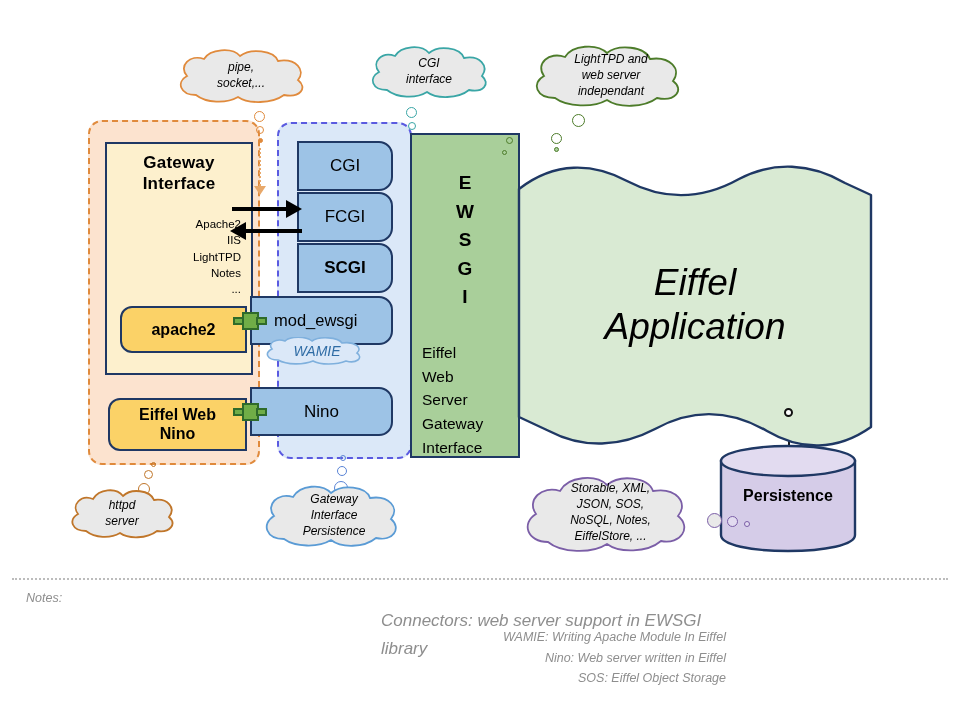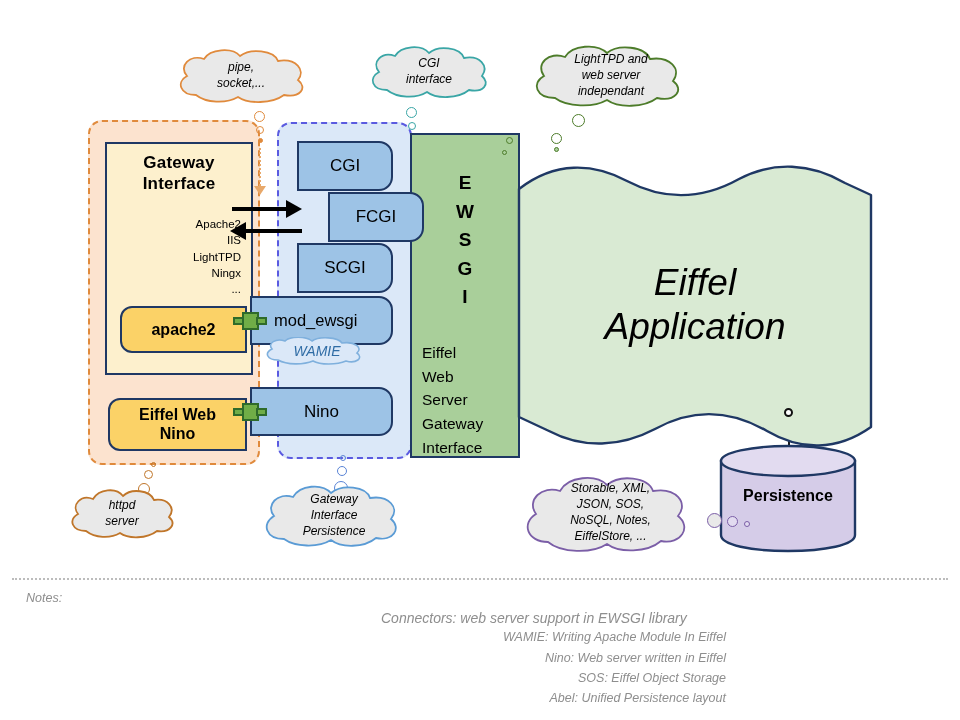--- a/index.html
+++ b/index.html
@@ -48,22 +48,22 @@
     border-radius:12px 0 0 12px;line-height:1.18;
   }
 
   
   .chip-b{
     background:#9dc3e6;border:2px solid #1f3864;z-index:5;
     display:flex;align-items:center;justify-content:center;
     font-size:17px;color:#000;border-radius:0 14px 14px 0;
   }
   .chip-cgi { left:297px;top:141px;width:96px;height:50px; }
-  .chip-fcgi{ left:297px;top:192px;width:96px;height:50px;margin-left:31px; }
-  .chip-scgi{ left:297px;top:243px;width:96px;height:50px; }
+  .chip-fcgi{ left:297px;top:192px;width:96px;height:50px; }
+  .chip-scgi{ left:297px;top:243px;width:96px;height:50px;font-weight:bold; }
   .chip-mod { left:250px;top:296px;width:143px;height:49px;
               justify-content:flex-start;padding-left:22px;font-size:16.5px; }
   .chip-nino{ left:250px;top:387px;width:143px;height:49px; }
 
   
   .plug{width:34px;height:26px;z-index:9;}
   .plug .core{
     position:absolute;left:9px;top:4px;width:17px;height:18px;
     background:#70ad47;border:2px solid #2f6b2a;box-sizing:border-box;
   }
@@ -143,41 +143,41 @@
   .bub{border-radius:50%;background:transparent;box-sizing:border-box;z-index:8;}
 
   
   .divider{left:12px;top:578px;width:936px;height:0;
            border-top:2px dotted #bcbcbc;z-index:2;}
   .notes{left:26px;top:588px;width:700px;z-index:3;
          font-style:italic;font-size:12.5px;color:#8e8e8e;line-height:1.62;}
   .notes .hdr{margin-bottom:19px;}
   .notes .row{padding-left:14px;position:relative;text-align:right;}
   .notes .col2{position:absolute;left:355px;top:19px;font-style:italic;
-               font-size:14px;color:#8e8e8e;}
+               font-size:17px;color:#8e8e8e;}
 </style>
 </head>
 <body>
 
 <div id="stage">
 
   <div class="abs grp-orange"></div>
 
   <div class="abs grp-blue"></div>
 
   <div class="abs gw-panel">
     <div class="gw-title">
       <div>Gateway</div>
       <div>Interface</div>
     </div>
     <div class="gw-list">
       <div>Apache2</div>
       <div>IIS</div>
       <div>LightTPD</div>
-      <div>Ningx</div>
+      <div>Notes</div>
       <div>...</div>
     </div>
   </div>
 
   <div class="abs chip-y chip-apache2">
     <span>apache2</span>
   </div>
   <div class="abs chip-y chip-ewn">
     <span>
       <span>Eiffel Web</span><br>
@@ -382,17 +382,16 @@
 
   <div class="abs bub" style="left:551px;top:133px;width:11px;height:11px;border:1.6px solid #4d7c2a;background:#fff;z-index:9;"></div>
   <div class="abs bub" style="left:554px;top:147px;width:5px;height:5px;border:1.3px solid #4d7c2a;background:#a9cf9a;z-index:9;"></div>
 
   <div class="abs divider"></div>
   <div class="abs notes">
     <div class="hdr">Notes:</div>
     <div class="row">WAMIE: Writing Apache Module In Eiffel</div>
     <div class="row">Nino: Web server written in Eiffel</div>
     <div class="row">SOS: Eiffel Object Storage</div>
-    <div class="row">Abel: Unified Persistence layout</div>
     <div class="col2">Connectors: web server support in EWSGI library</div>
   </div>
 
 </div>
 
 </body></html>

